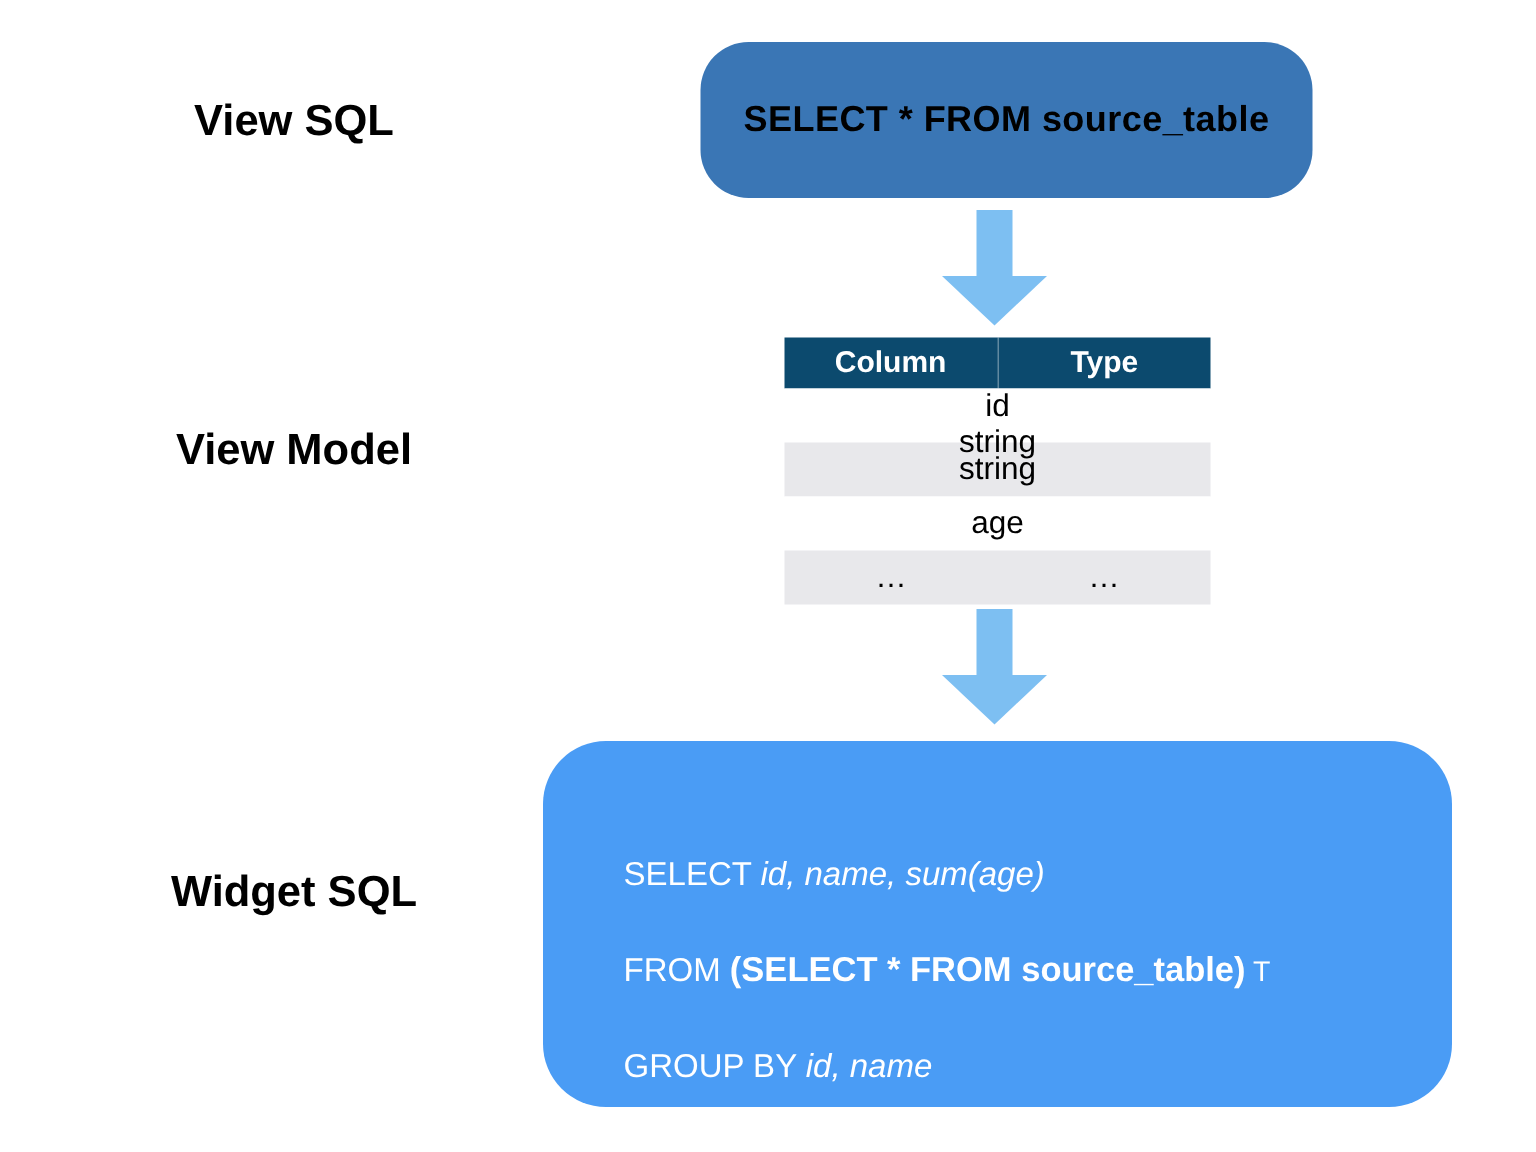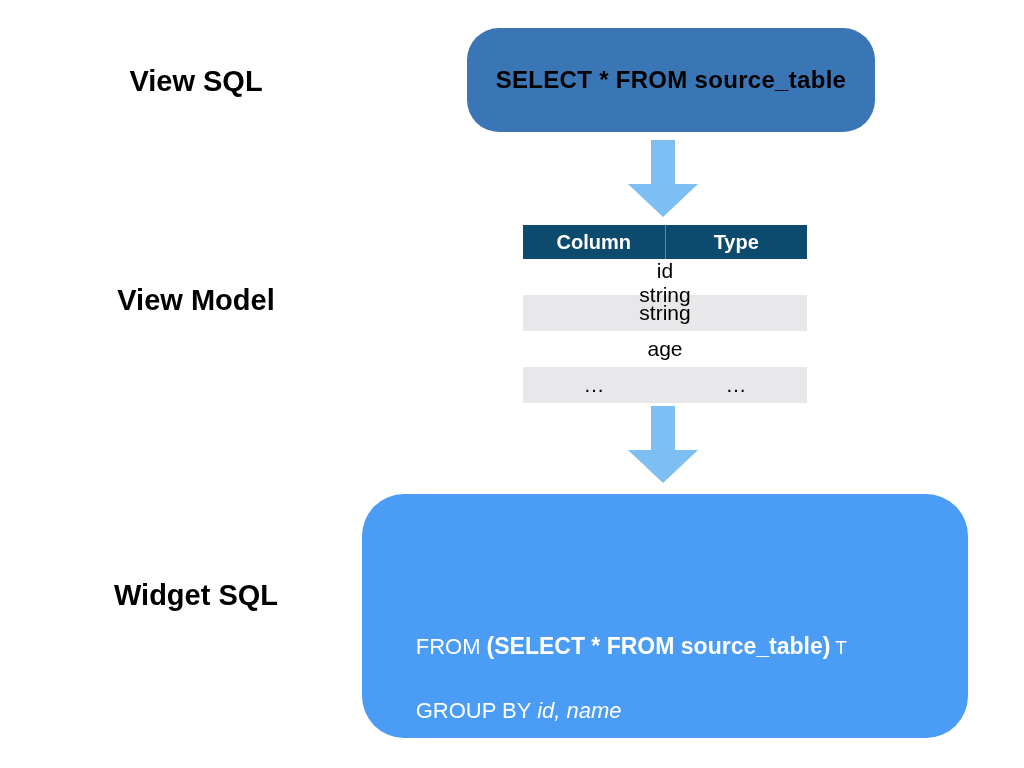--- a/index.html
+++ b/index.html
@@ -154,20 +154,23 @@
       <div class="cell">…</div>
     </div>
   </div>
 
   <div class="down-arrow" id="arrow-2">
     <div class="shaft" style="background-color: rgb(125, 191, 242);"></div>
     <div class="head" style="border-top-color: rgb(125, 191, 242);"></div>
   </div>
 
   <div class="widget-sql-box" style="background-color: rgb(74, 156, 245);">
+    <div class="sql-line" id="sql-line-1">
+      <span>SELECT </span><span class="seg-italic">id, name, sum(age)</span>
+    </div>
     <div class="sql-line" id="sql-line-2">
       <span>FROM </span><span class="seg-bold">(SELECT * FROM source_table)</span><span class="seg-small"> T</span>
     </div>
     <div class="sql-line" id="sql-line-3">
       <span>GROUP BY </span><span class="seg-italic">id, name</span>
     </div>
   </div>
 
 </div>
 

